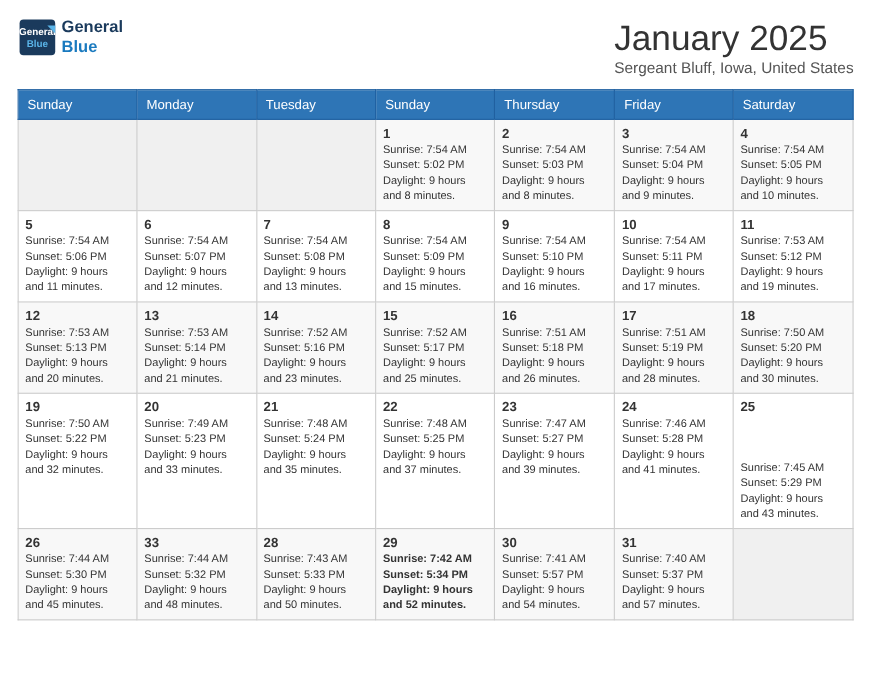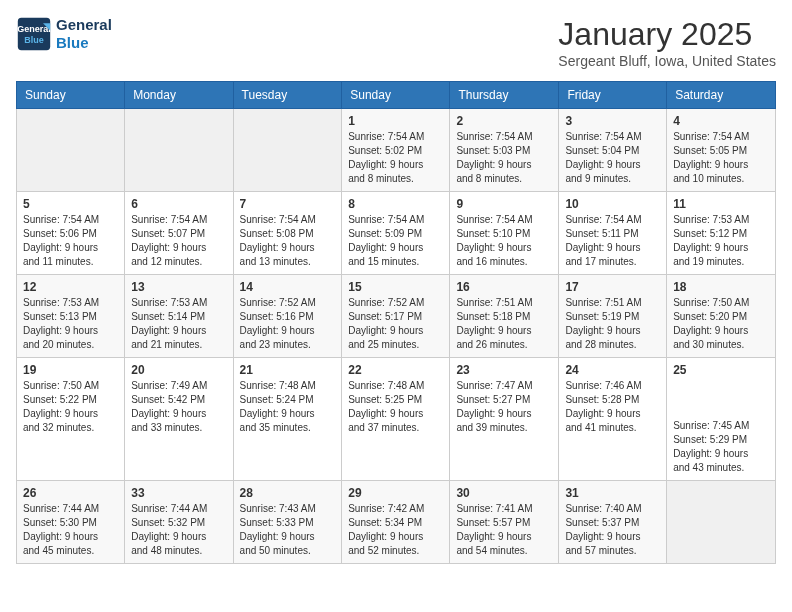--- a/index.html
+++ b/index.html
@@ -257,21 +257,21 @@
         <td>
           <span class="day-num">19</span>
           <div class="day-info" style="white-space: pre-line;">Sunrise: 7:50 AM
 Sunset: 5:22 PM
 Daylight: 9 hours
 and 32 minutes.</div>
         </td>
         <td>
           <span class="day-num">20</span>
           <div class="day-info" style="white-space: pre-line;">Sunrise: 7:49 AM
-Sunset: 5:42 PM
+Sunset: 5:23 PM
 Daylight: 9 hours
 and 33 minutes.</div>
         </td>
         <td>
           <span class="day-num">21</span>
           <div class="day-info" style="white-space: pre-line;">Sunrise: 7:48 AM
 Sunset: 5:24 PM
 Daylight: 9 hours
 and 35 minutes.</div>
         </td>
@@ -321,21 +321,21 @@
         </td>
         <td>
           <span class="day-num">28</span>
           <div class="day-info" style="white-space: pre-line;">Sunrise: 7:43 AM
 Sunset: 5:33 PM
 Daylight: 9 hours
 and 50 minutes.</div>
         </td>
         <td>
           <span class="day-num">29</span>
-          <div class="day-info" style="white-space: pre-line;">Sunrise: 7:42 AM
+          <div class="day-info" style="white-space: pre-line; font-weight: bold;">Sunrise: 7:42 AM
 Sunset: 5:34 PM
 Daylight: 9 hours
 and 52 minutes.</div>
         </td>
         <td>
           <span class="day-num">30</span>
           <div class="day-info" style="white-space: pre-line;">Sunrise: 7:41 AM
 Sunset: 5:57 PM
 Daylight: 9 hours
 and 54 minutes.</div>

